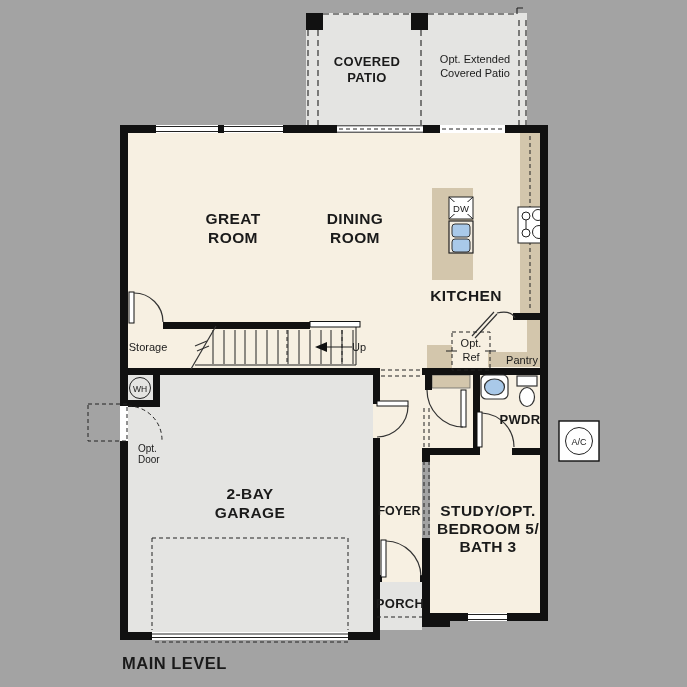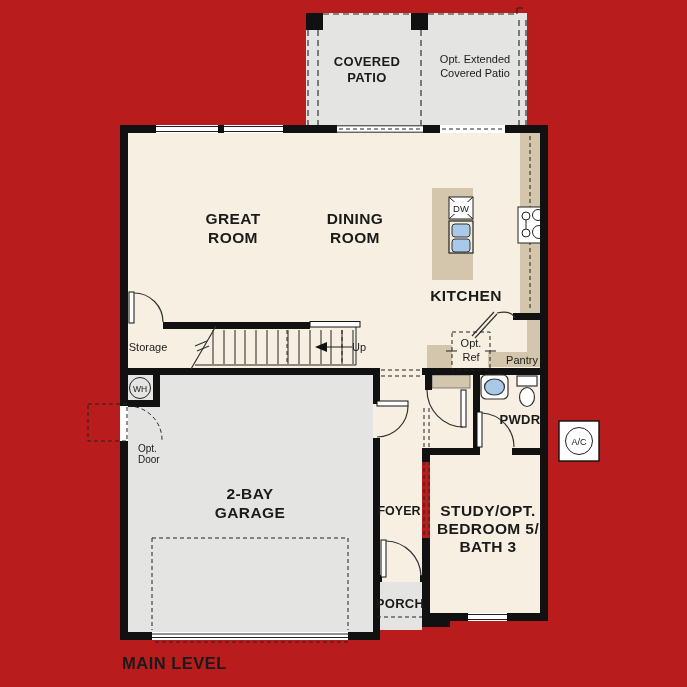--- a/index.html
+++ b/index.html
@@ -1,16 +1,16 @@
 <!DOCTYPE html>
 <html><head>
 <meta charset="utf-8">
 <style>
   html,body{margin:0;padding:0;background:#ffffff;}
-  #stage{position:relative;width:687px;height:687px;background:#b91c1c;overflow:hidden;}
+  #stage{position:relative;width:687px;height:687px;background:#a3a3a3;overflow:hidden;}
   svg{position:absolute;left:0;top:0;}
   text{font-family:"Liberation Sans","DejaVu Sans",sans-serif;fill:#1a1a1a;}
   .room{font-size:15.5px;font-weight:bold;text-anchor:middle;letter-spacing:.4px;}
   .room-sm{font-size:13px;font-weight:bold;text-anchor:middle;letter-spacing:.3px;}
   .foyer{font-size:12.5px;font-weight:bold;text-anchor:middle;}
   .note{font-size:11px;text-anchor:middle;}
   .note-s{font-size:10px;}
   .tiny{font-size:8.5px;text-anchor:middle;}
   .ac-t{font-size:9px;text-anchor:middle;}
   .dw-t{font-size:9.5px;text-anchor:middle;}

